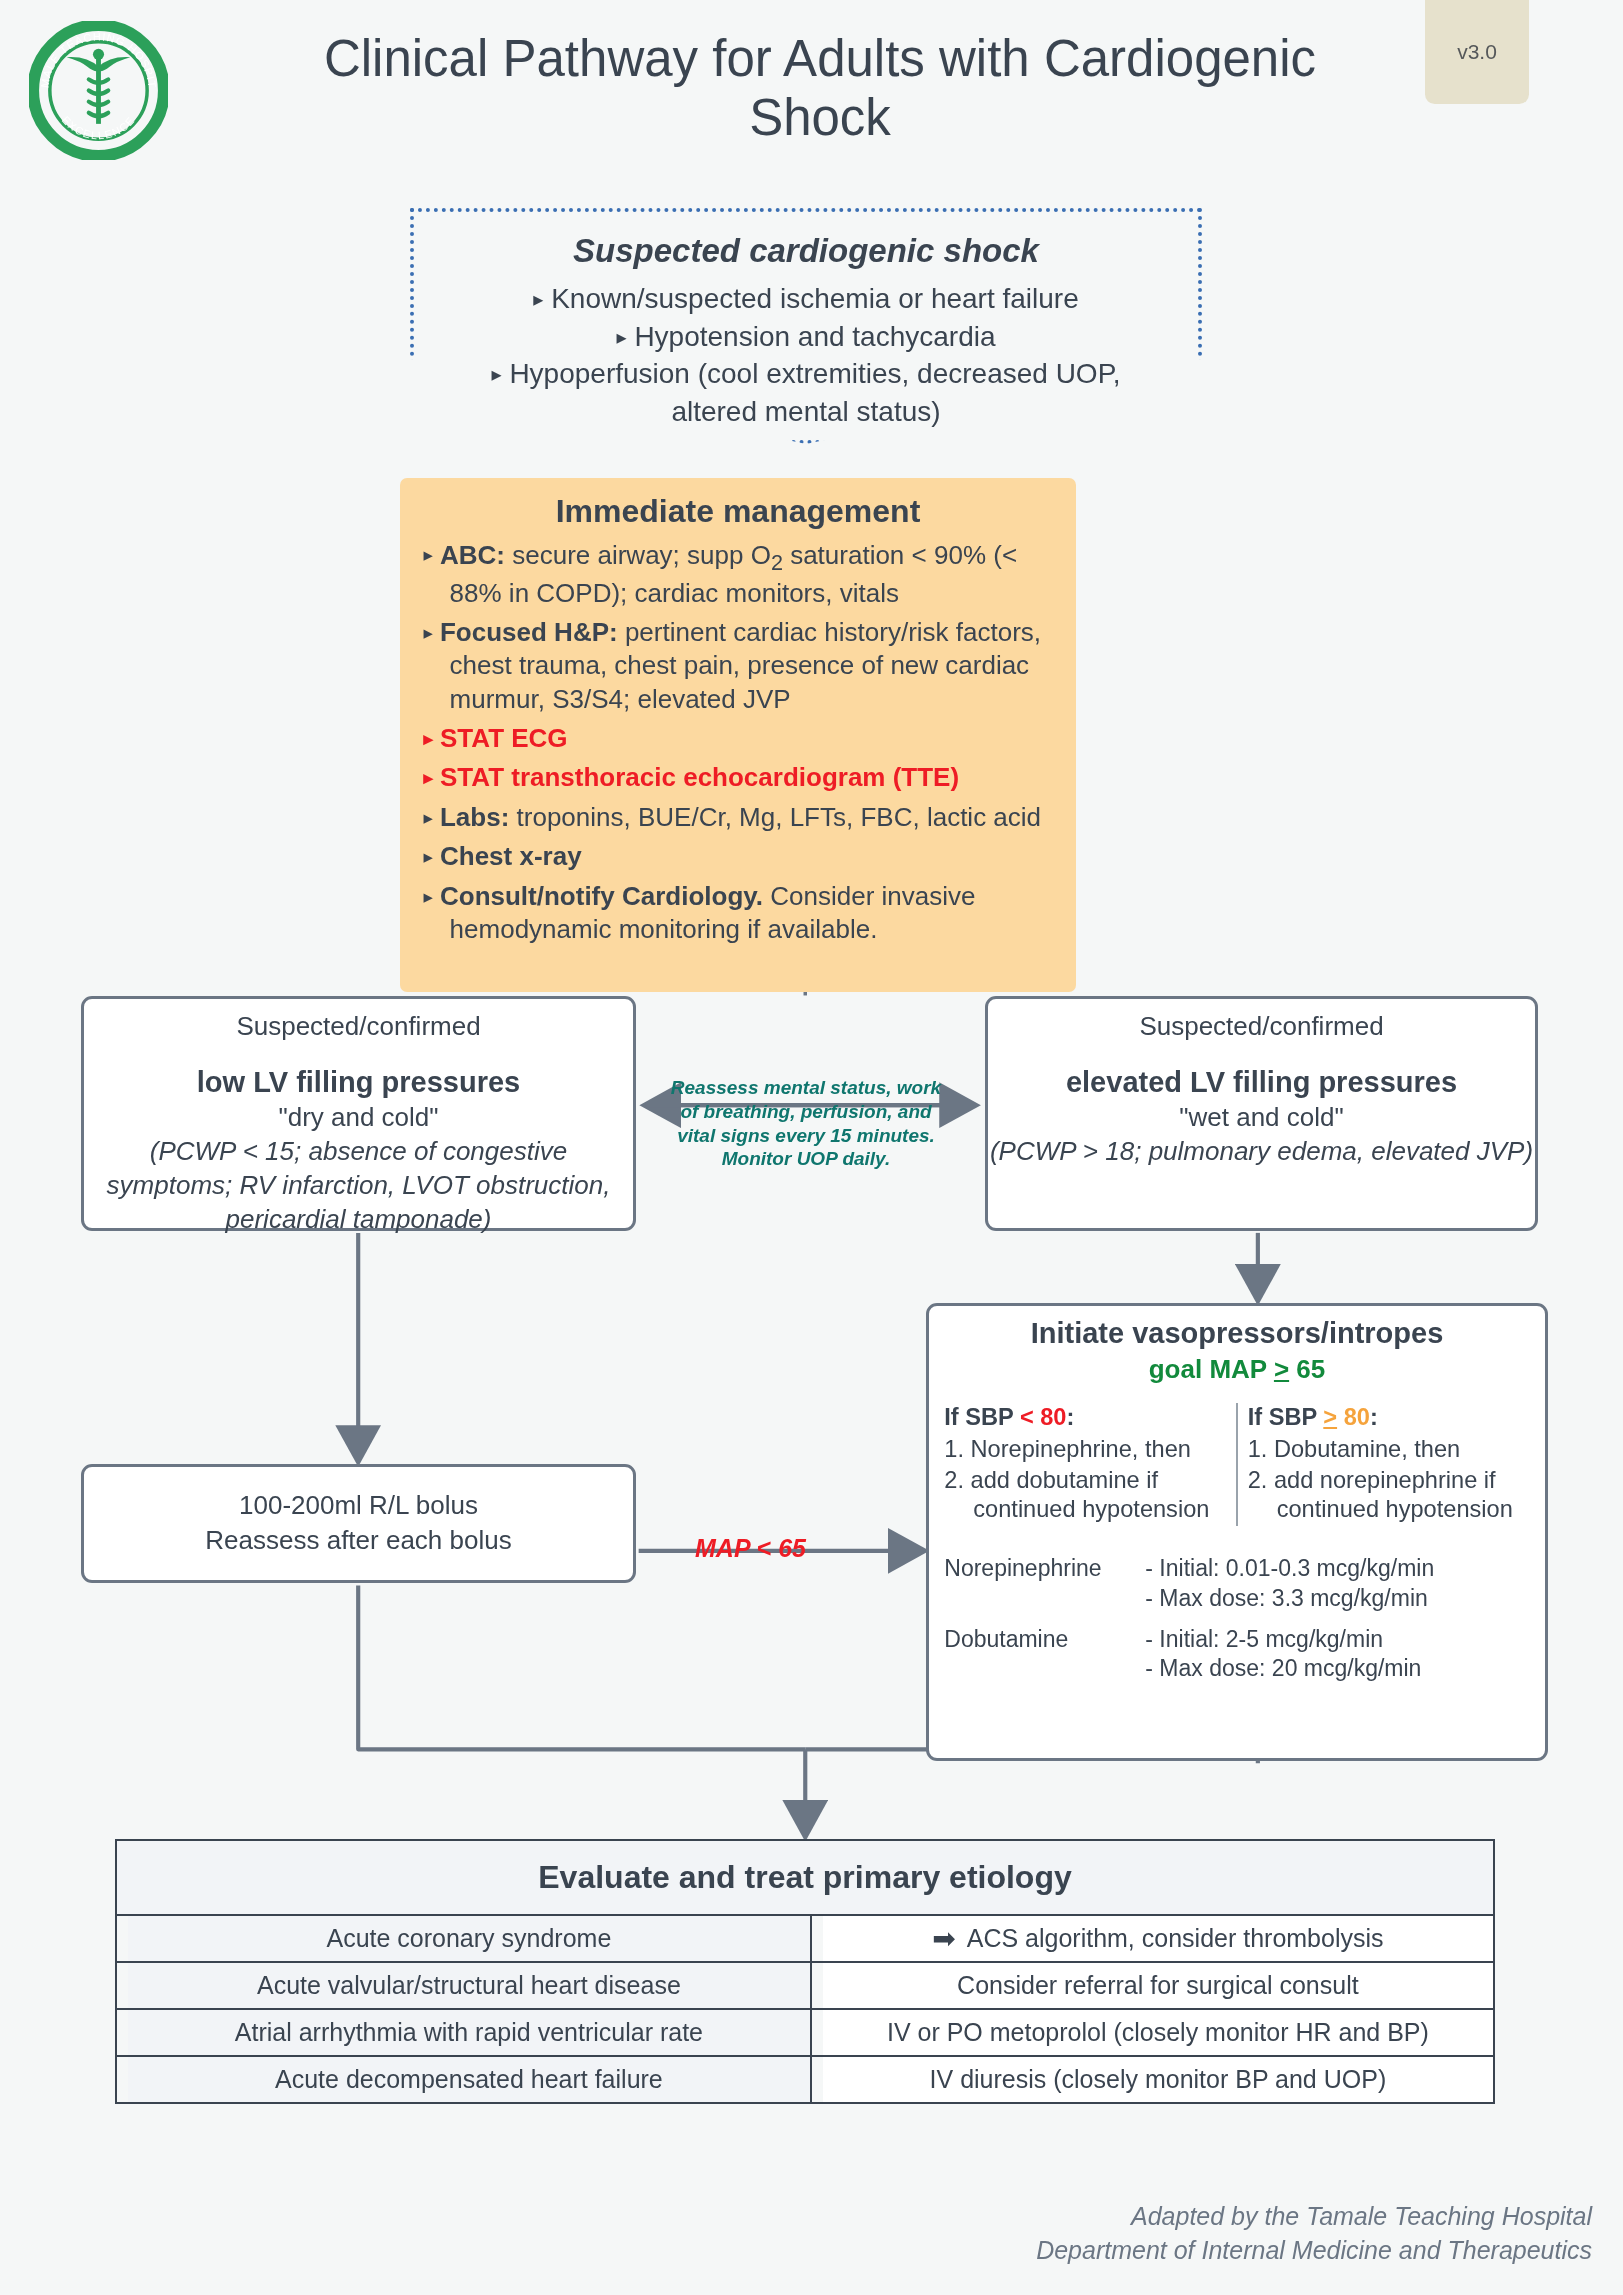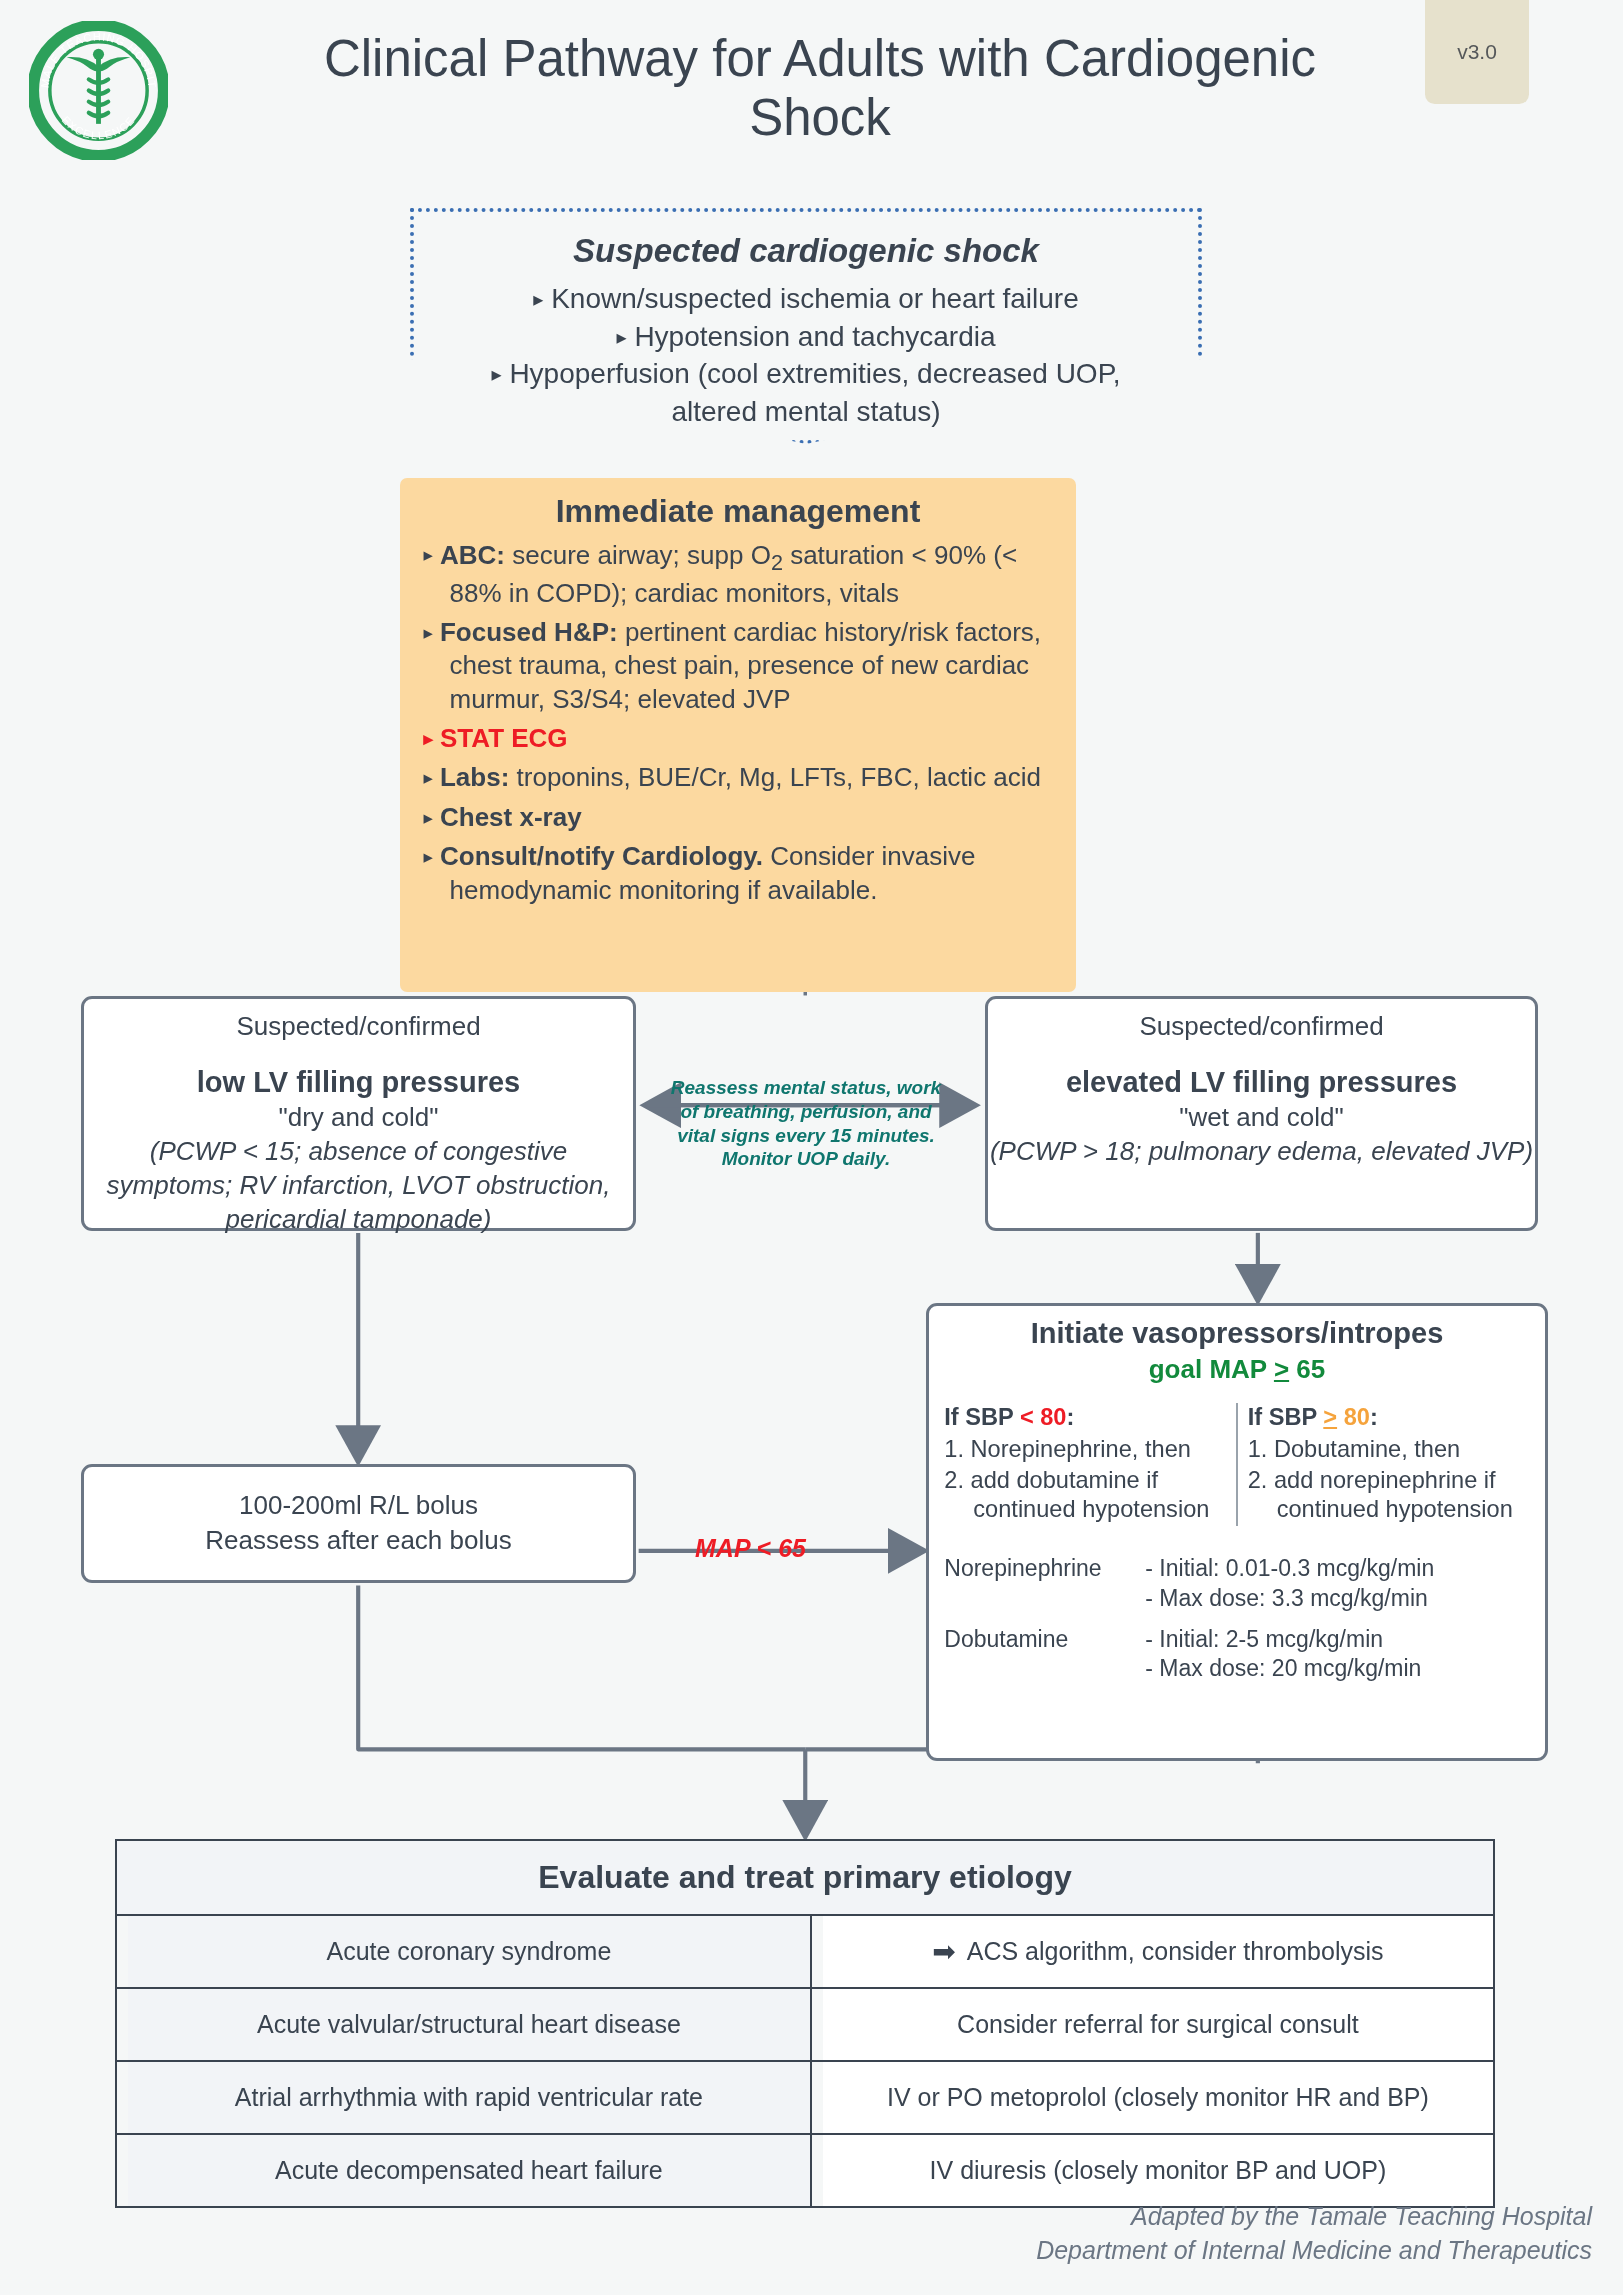--- a/index.html
+++ b/index.html
@@ -101,21 +101,21 @@
 
   
   #etio { position: absolute; left: 115px; top: 1839px; width: 1380px; border: 2.1px solid #3A4450; }
   #etio .ehead {
     background: #F2F4F7; border-bottom: 2.1px solid #3A4450;
     text-align: center; font-size: 32px; font-weight: bold; padding: 18px 0;
   }
   #etio .erow { display: flex; border-bottom: 2.1px solid #3A4450; }
   #etio .erow:last-child { border-bottom: none; }
   #etio .ec {
-    font-size: 25px; padding: 21px 11px; display: flex;
+    font-size: 25px; padding: 8px 11px; display: flex;
     align-items: center; justify-content: center; text-align: center; margin-left: 11px;
   }
   #etio .ec.cond { width: 50.5%; background: #F2F4F7; border-right: 2.1px solid #3A4450; }
   #etio .ec.act  { width: 49.5%; background: #FFFFFF; }
   .arrow-glyph { font-size: 28px; margin-right: 11px; line-height: 1; }
 
   
   #footer {
     position: absolute; right: 31px; top: 2200px; width: 972px;
     text-align: right; font-style: italic; font-size: 25px;
@@ -209,20 +209,23 @@
     <ul>
       <li>
         <span class="tri">▸</span><b>ABC:</b><span> secure airway; supp O</span><sub>2</sub><span> saturation &lt; 90% (&lt; 88% in COPD); cardiac monitors, vitals</span>
       </li>
       <li>
         <span class="tri">▸</span><b>Focused H&amp;P:</b><span> pertinent cardiac history/risk factors, chest trauma, chest pain, presence of new cardiac murmur, S3/S4; elevated JVP</span>
       </li>
       <li class="redline">
         <span class="tri">▸</span><span>STAT ECG</span>
       </li>
+      <li class="redline">
+        <span class="tri">▸</span><span>STAT transthoracic echocardiogram (TTE)</span>
+      </li>
       <li>
         <span class="tri">▸</span><b>Labs:</b><span> troponins, BUE/Cr, Mg, LFTs, FBC, lactic acid</span>
       </li>
       <li>
         <span class="tri">▸</span><b>Chest x-ray</b><span></span>
       </li>
       <li>
         <span class="tri">▸</span><b>Consult/notify Cardiology.</b><span> Consider invasive hemodynamic monitoring if available.</span>
       </li>
     </ul>

